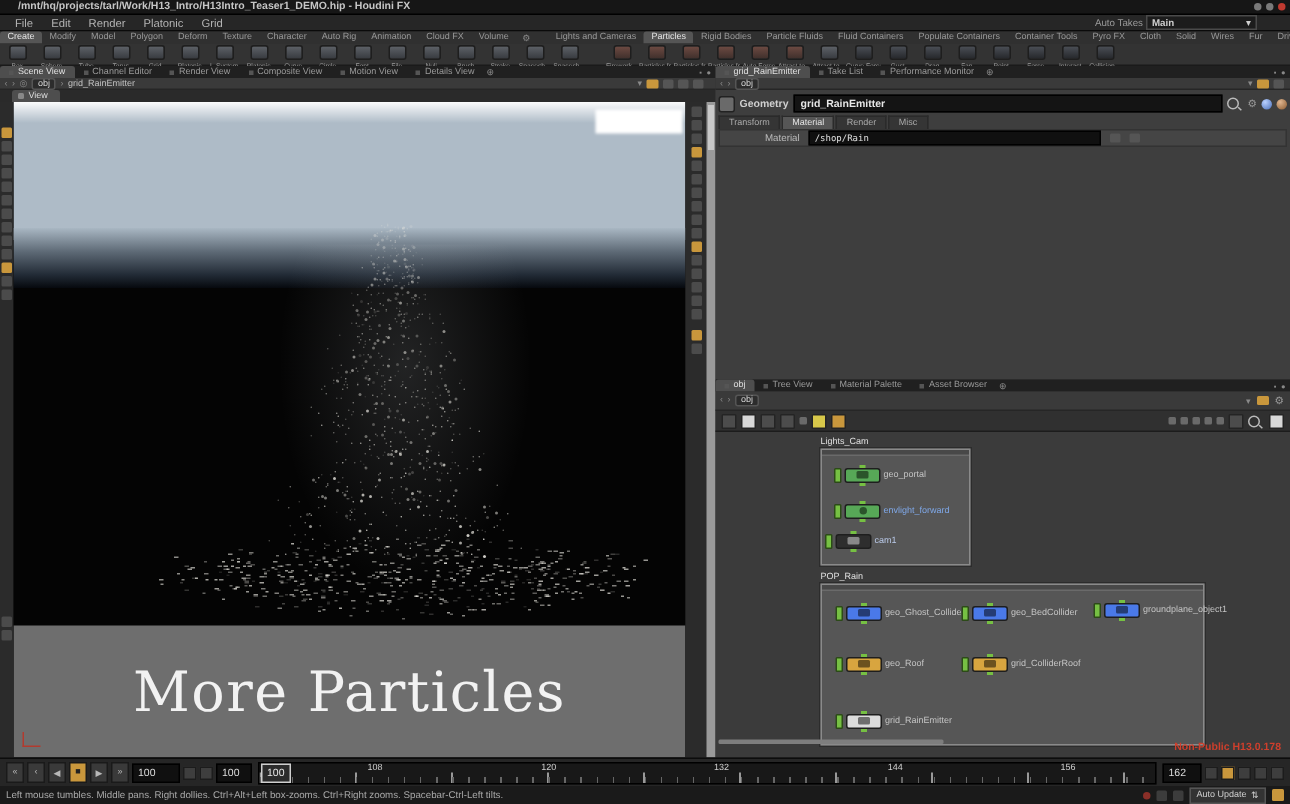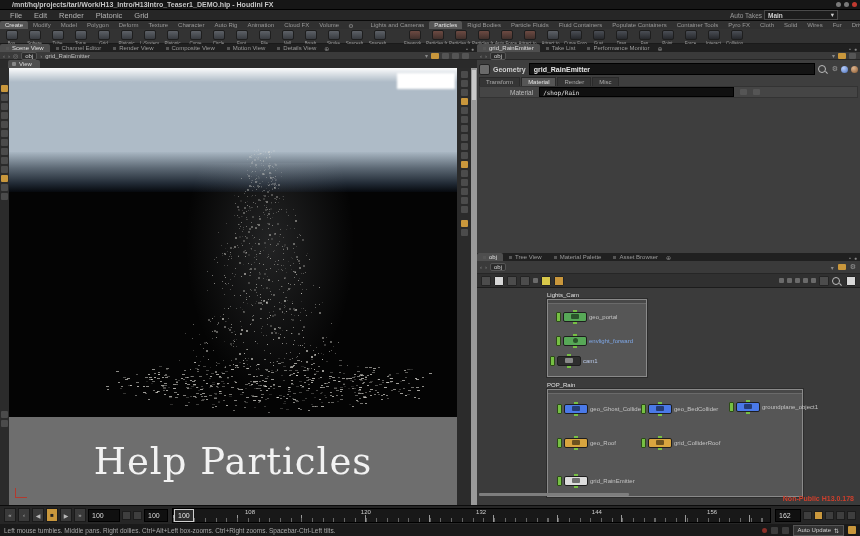--- a/index.html
+++ b/index.html
@@ -1722,21 +1722,21 @@
         <i style="left:197.2px;top:251.4px;width:2px;height:1px;border-radius:0;opacity:0.65"></i>
         <i style="left:293.0px;top:238.4px;width:2px;height:1px;border-radius:0;opacity:0.65"></i>
         <i style="left:303.6px;top:214.6px;width:2px;height:1px;border-radius:0;opacity:0.51"></i>
         <i style="left:156.1px;top:226.2px;width:2px;height:1px;border-radius:0;opacity:0.41"></i>
         <i style="left:146.8px;top:244.3px;width:2px;height:1px;border-radius:0;opacity:0.61"></i>
         <i style="left:118.2px;top:229.5px;width:3px;height:1px;border-radius:0;opacity:0.63"></i>
         <i style="left:177.0px;top:239.3px;width:3px;height:1px;border-radius:0;opacity:0.36"></i>
         <i style="left:135.7px;top:244.8px;width:2px;height:1px;border-radius:0;opacity:0.35"></i>
       </div>
     <div class="caption-band">
-      <span class="caption">Help Particles</span>
+      <span class="caption">More Particles</span>
     </div>
     <div class="gizmo"></div>
   </div>
 
   <div class="vtool-r">
     <i class="vic"></i>
     <i class="vic"></i>
     <i class="vic"></i>
     <i class="vic hl"></i>
     <i class="vic"></i>

